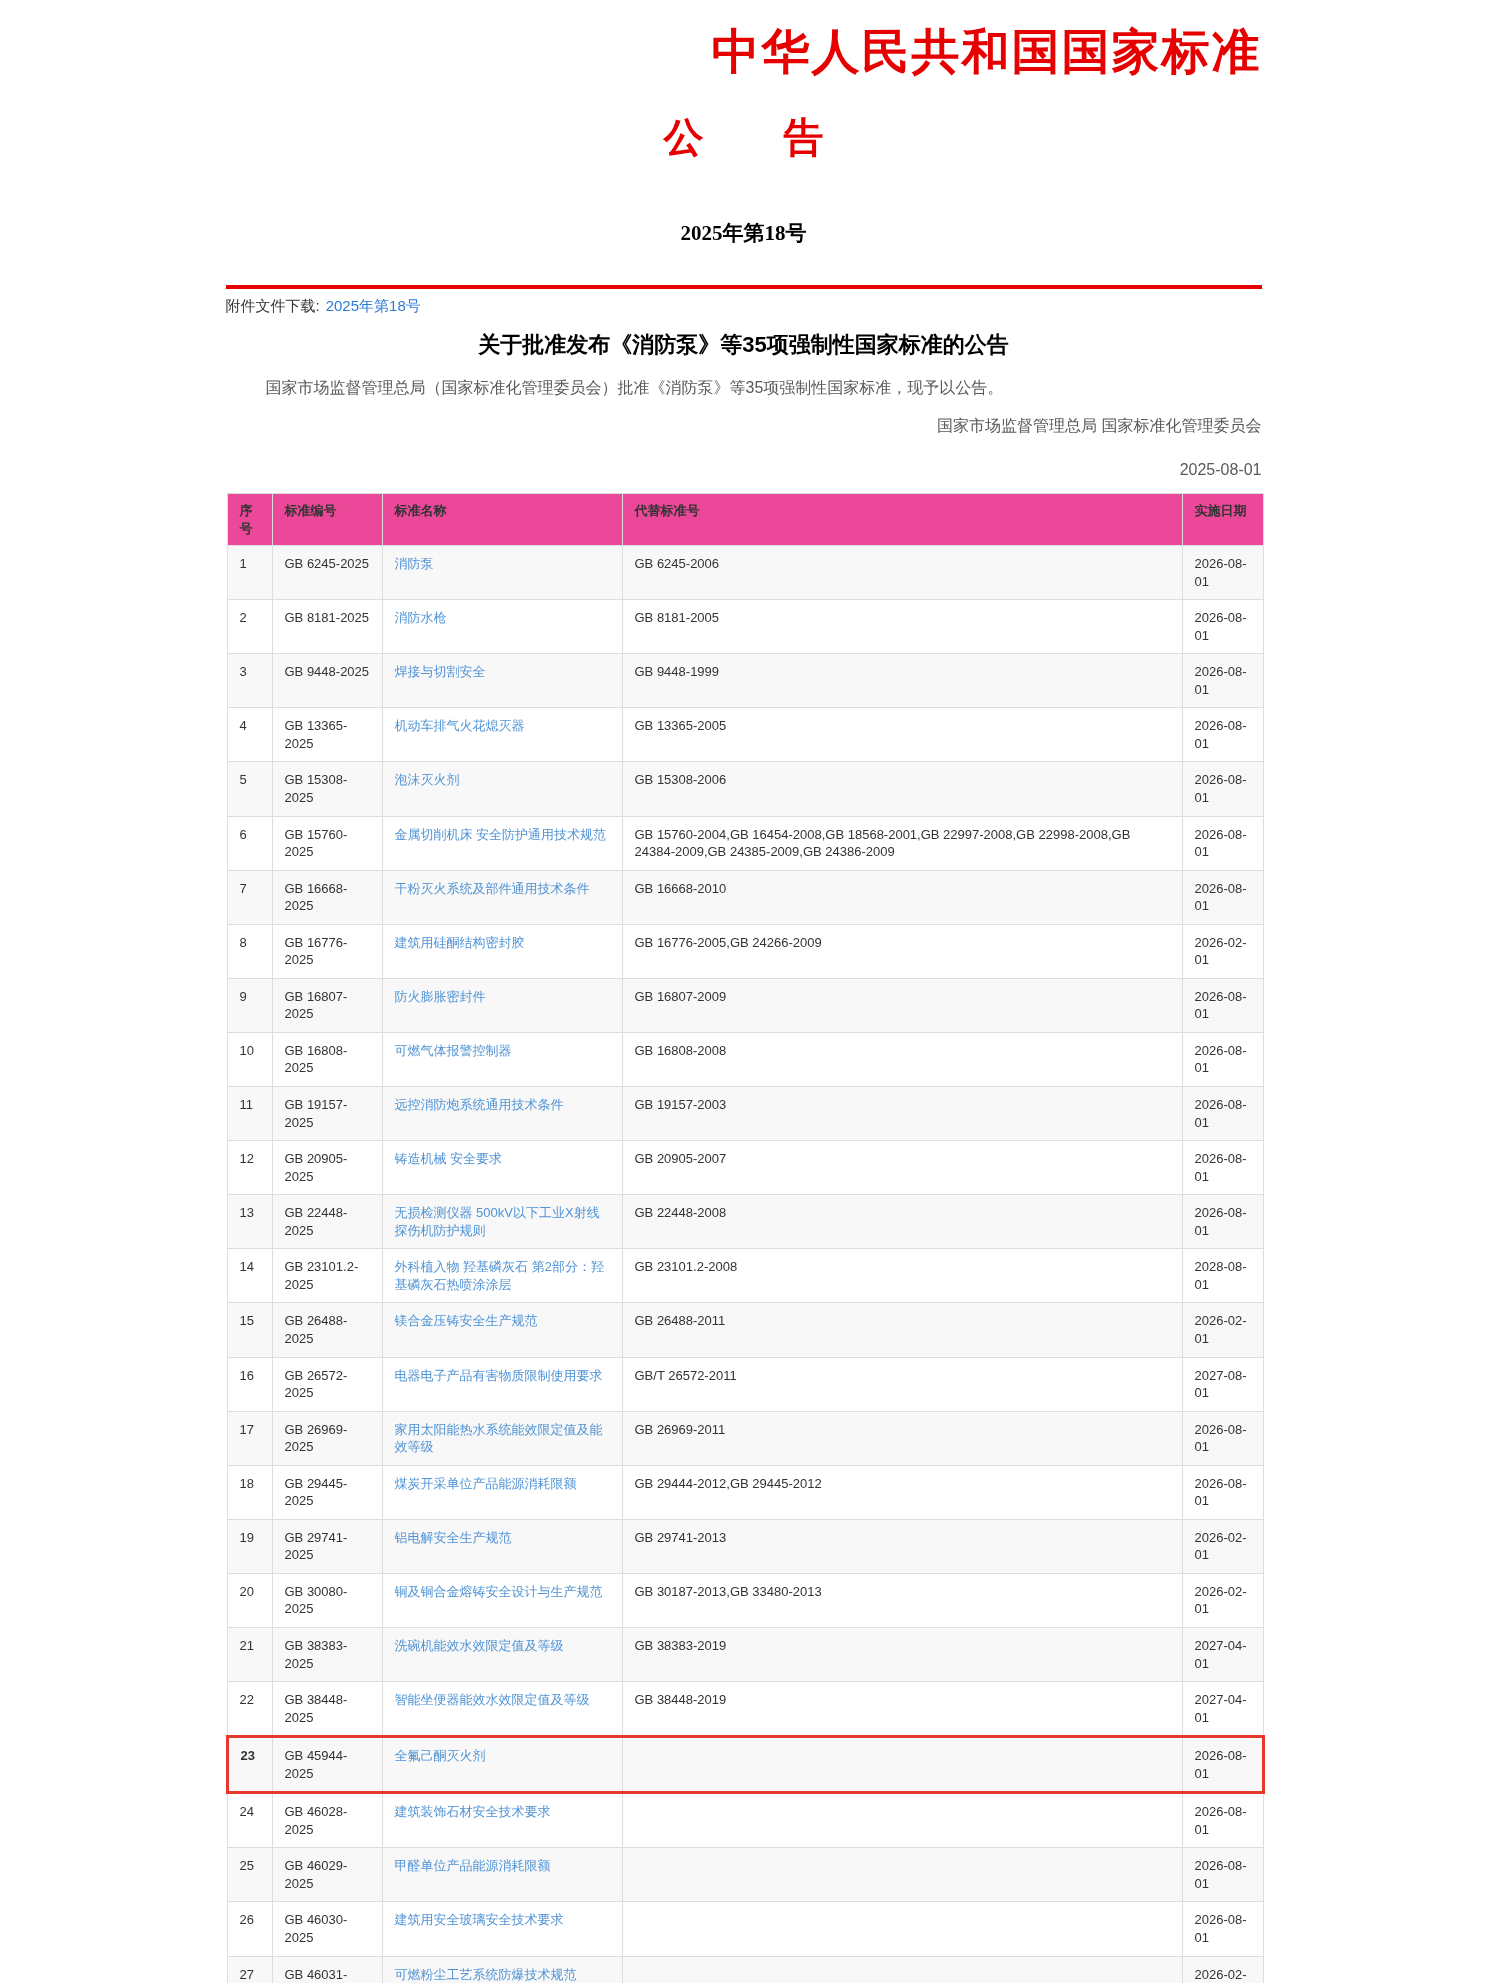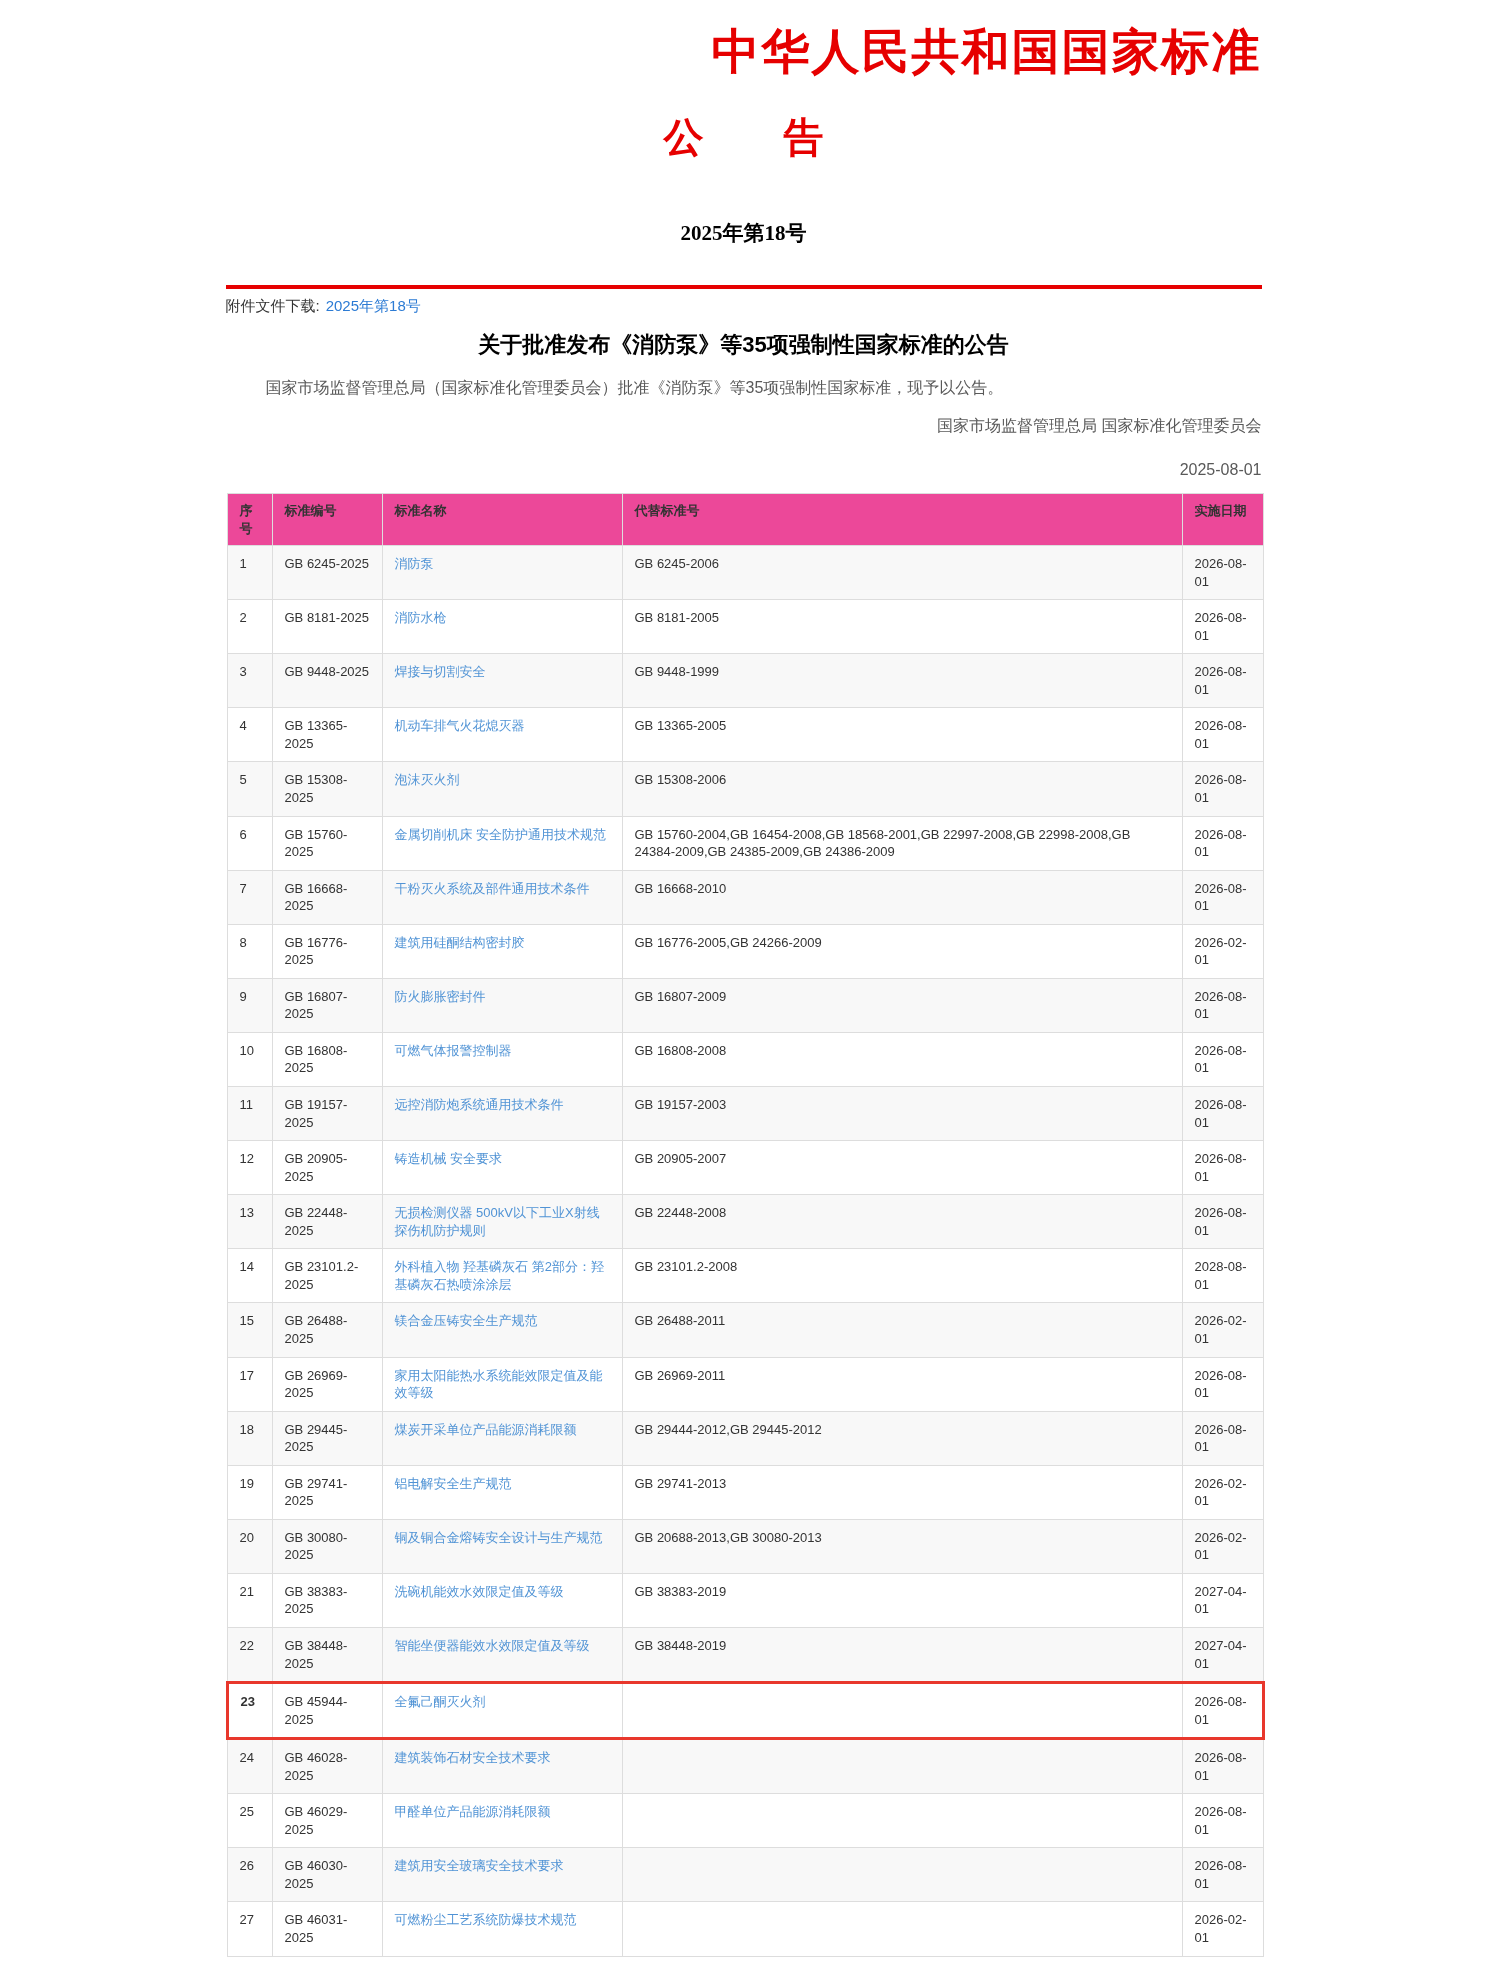--- a/index.html
+++ b/index.html
@@ -263,20 +263,27 @@
           <td>2028-08-01</td>
         </tr>
         <tr>
           <td>15</td>
           <td>GB 26488-2025</td>
           <td><span class="link">镁合金压铸安全生产规范</span></td>
           <td>GB 26488-2011</td>
           <td>2026-02-01</td>
         </tr>
         <tr>
+          <td>16</td>
+          <td>GB 26572-2025</td>
+          <td><span class="link">电器电子产品有害物质限制使用要求</span></td>
+          <td>GB/T 26572-2011</td>
+          <td>2027-08-01</td>
+        </tr>
+        <tr>
           <td>17</td>
           <td>GB 26969-2025</td>
           <td><span class="link">家用太阳能热水系统能效限定值及能效等级</span></td>
           <td>GB 26969-2011</td>
           <td>2026-08-01</td>
         </tr>
         <tr>
           <td>18</td>
           <td>GB 29445-2025</td>
           <td><span class="link">煤炭开采单位产品能源消耗限额</span></td>
@@ -287,21 +294,21 @@
           <td>19</td>
           <td>GB 29741-2025</td>
           <td><span class="link">铝电解安全生产规范</span></td>
           <td>GB 29741-2013</td>
           <td>2026-02-01</td>
         </tr>
         <tr>
           <td>20</td>
           <td>GB 30080-2025</td>
           <td><span class="link">铜及铜合金熔铸安全设计与生产规范</span></td>
-          <td>GB 20688-2013,GB 30080-2013</td>
+          <td>GB 30187-2013,GB 33480-2013</td>
           <td>2026-02-01</td>
         </tr>
         <tr>
           <td>21</td>
           <td>GB 38383-2025</td>
           <td><span class="link">洗碗机能效水效限定值及等级</span></td>
           <td>GB 38383-2019</td>
           <td>2027-04-01</td>
         </tr>
         <tr>

